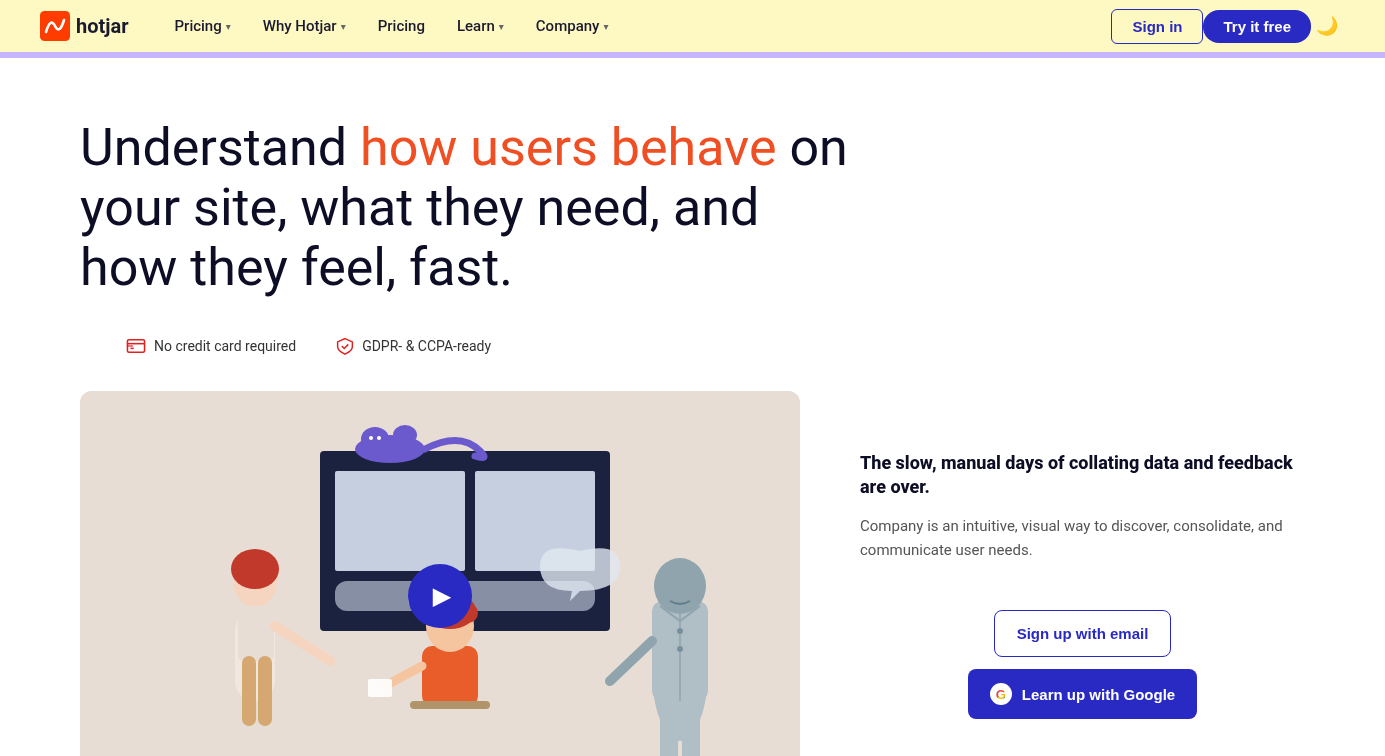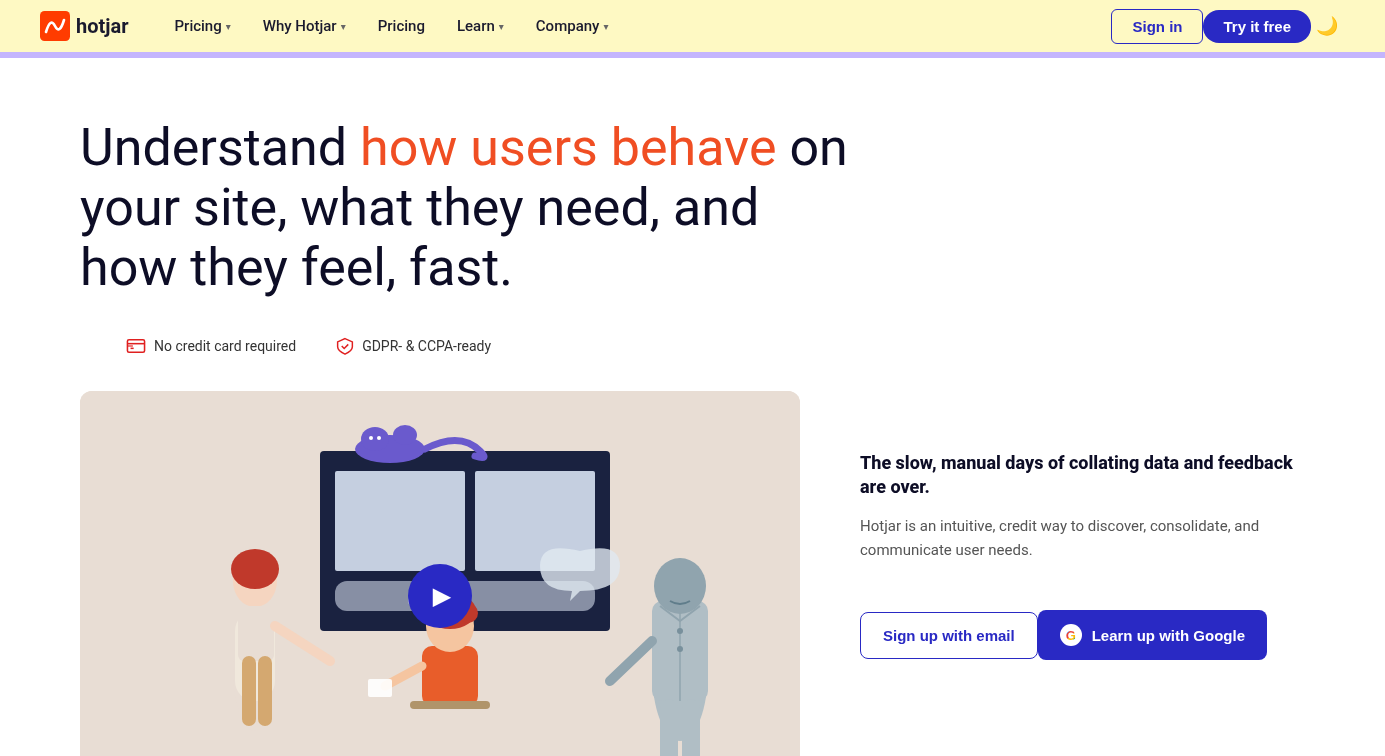--- a/index.html
+++ b/index.html
@@ -175,21 +175,23 @@
     }
     .panel-desc {
       font-size: 15px;
       color: #555;
       line-height: 1.6;
       margin-bottom: 48px;
     }
     .signup-buttons {
       display: flex;
       align-items: center;
+      gap: 12px;
       flex-wrap: wrap;
+      flex-direction: column;
     }
     .btn-email {
       padding: 14px 22px;
       border: 1.5px solid #2929c4;
       background: #fff;
       color: #2929c4;
       font-size: 15px;
       font-weight: 600;
       border-radius: 8px;
       cursor: pointer;
@@ -364,21 +366,21 @@
       <path d="M500 160 Q540 150 540 175 Q540 200 500 200 L490 210 L492 200 Q460 200 460 175 Q460 150 500 160Z" fill="#e0e8f0" opacity="0.8"></path>
     </svg>
     
     <div class="play-btn">
       <span class="play-icon">▶</span>
     </div>
   </div>
 
   <div class="right-panel">
     <h2 class="panel-title">The slow, manual days of collating data and feedback are over.</h2>
-    <p class="panel-desc">Hotjar is an intuitive, credit way to discover, consolidate, and communicate user needs.</p>
+    <p class="panel-desc">Company is an intuitive, visual way to discover, consolidate, and communicate user needs.</p>
     <div class="signup-buttons">
       <button class="btn-email">Sign up with email</button>
       <button class="btn-google">
         <div class="google-icon-circle">
           <span class="g-letter">G</span>
         </div>
         <span>Learn up with Google</span>
       </button>
     </div>
   </div>

